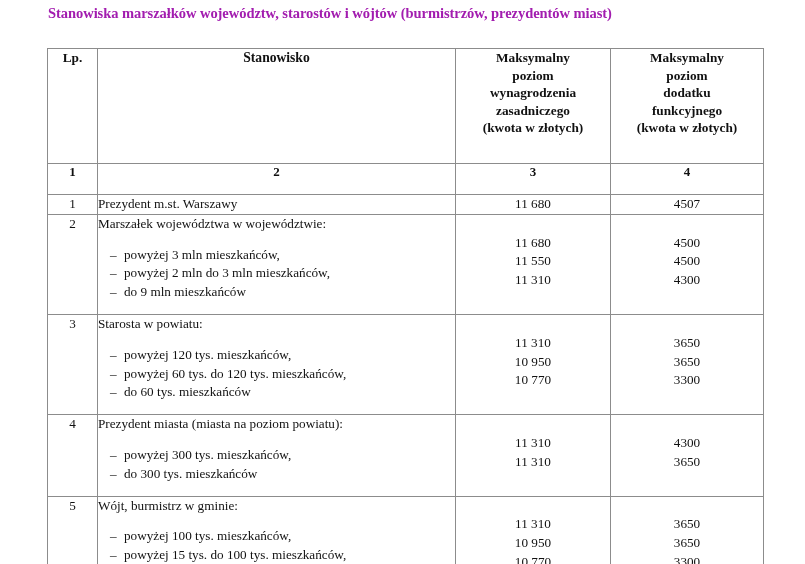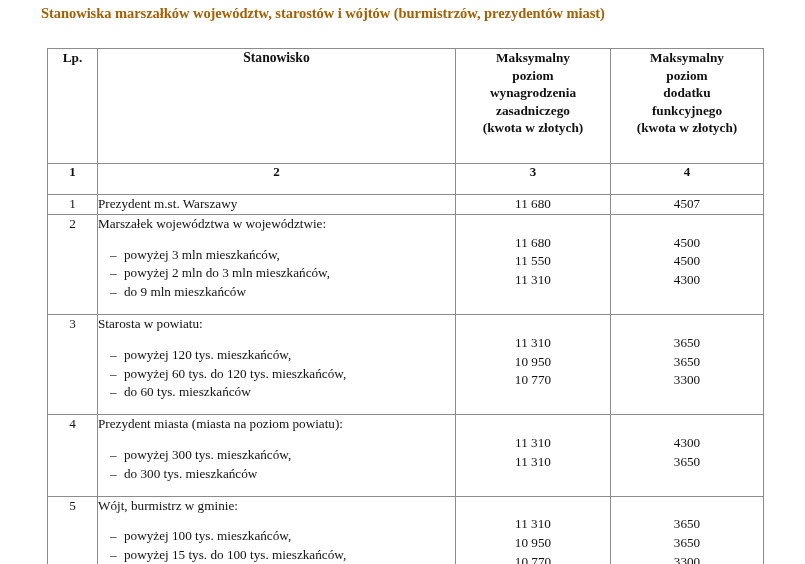--- a/index.html
+++ b/index.html
@@ -19,27 +19,27 @@
 
   .page {
     position: relative;
     width: 805px;
     height: 564px;
     box-sizing: border-box;
   }
 
   .doc-title {
     position: absolute;
-    left: 41px;
+    left: 48px;
     top: 5px;
     font-size: 14.5px;
     font-weight: bold;
     letter-spacing: -0.05px;
     white-space: nowrap;
-    color: #a16207;
+    color: #a21caf;
   }
 
   .table-wrap {
     position: absolute;
     left: 47px;
     top: 48px;
     width: 716px;
   }
 
   table.pay-table {

